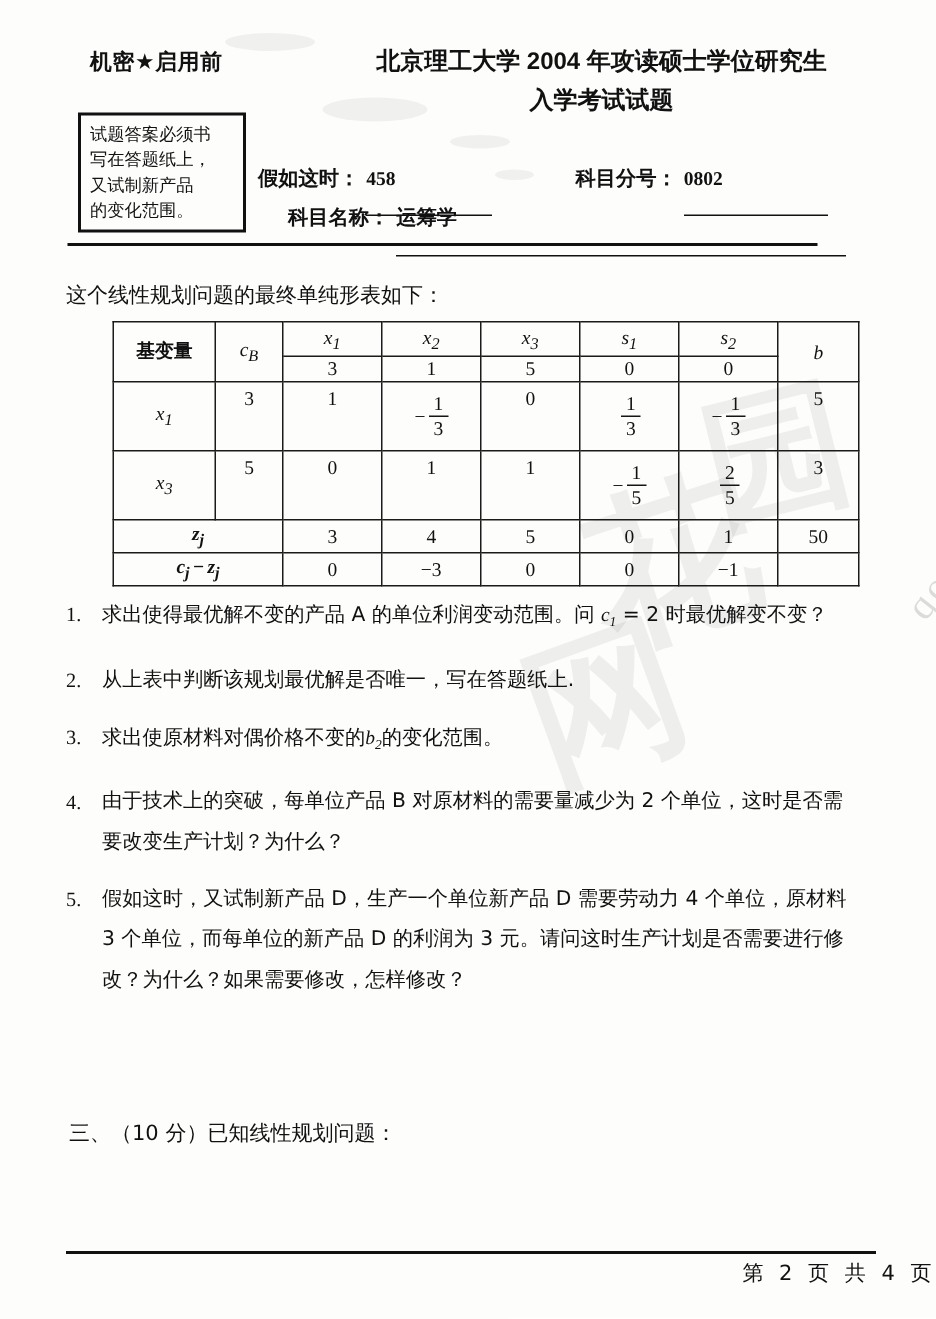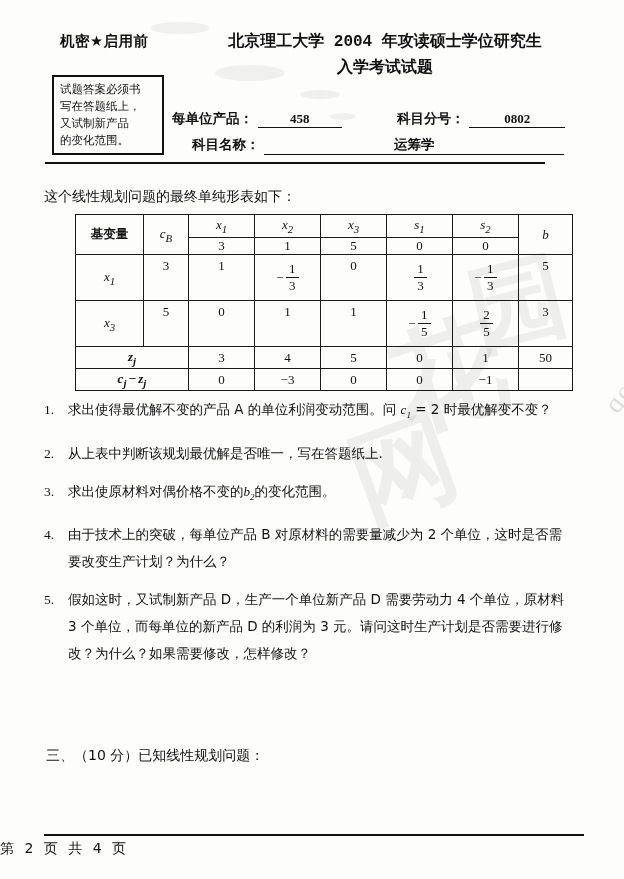--- a/index.html
+++ b/index.html
@@ -66,28 +66,28 @@
     position: absolute;
     left: 60px;
     top: 32px;
     font-size: 14.5px;
     font-weight: 700;
     letter-spacing: 0.5px;
     font-family: "DejaVu Sans", sans-serif;
   }
   .exam-title {
     position: absolute;
-    left: 186px;
+    left: 202px;
     top: 29px;
     width: 398px;
     text-align: center;
     font-size: 16px;
     font-weight: 700;
     line-height: 26px;
-    font-family: Liberation Mono, monospace;
+    font-family: Liberation Sans, sans-serif;
   }
   .exam-title .l2 {
     display: block;
   }
 
   .notice-box {
     position: absolute;
     left: 52px;
     top: 75px;
     width: 112px;
@@ -104,25 +104,25 @@
     position: absolute;
     font-size: 13.5px;
     font-weight: 700;
     font-family: "DejaVu Sans", sans-serif;
     white-space: nowrap;
   }
   .field-label { font-weight: 700; }
   .field-val {
     display: inline-block;
     border-bottom: 1.4px solid #111;
-    text-align: center;
+    text-align: left;
     font-weight: 700;
     font-family: "Liberation Serif", serif;
     font-size: 13px;
-    padding-bottom: 0px;
+    padding-bottom: 16px;
   }
   #code-row  { left: 172px; top: 110px; }
   #name-row  { left: 172px; top: 136px; margin-left: 20px; }
   .fv-code  { width: 84px; }
   .fv-sub   { width: 96px; }
   .fv-name  { width: 300px; font-family: "DejaVu Sans", sans-serif; font-size: 13.5px; }
   .gap { display:inline-block; width: 46px; }
 
   .rule-top {
     position: absolute;
@@ -249,21 +249,21 @@
     top: 834px;
     width: 540px;
     height: 2.2px;
     background: #111;
   }
   .footer {
     position: absolute;
     left: 0;
     top: 840px;
     width: 624px;
-    text-align: left;
+    text-align: right;
     font-size: 14px;
     font-family: "DejaVu Sans", sans-serif;
     letter-spacing: 3px;
   }
 </style>
 </head>
 <body>
 
 <div id="page">
 
@@ -288,21 +288,21 @@
     </div>
 
     <div class="notice-box">
       <div>试题答案必须书</div>
       <div>写在答题纸上，</div>
       <div>又试制新产品</div>
       <div>的变化范围。</div>
     </div>
 
     <div class="field-row" id="code-row">
-      <span class="field-label">每单位产品：</span>
+      <span class="field-label">假如这时：</span>
       <span class="field-val fv-code">458</span>
       <span class="gap"></span>
       <span class="field-label">科目分号：</span>
       <span class="field-val fv-sub">0802</span>
     </div>
 
     <div class="field-row" id="name-row">
       <span class="field-label">科目名称：</span>
       <span class="field-val fv-name">运筹学</span>
     </div>

